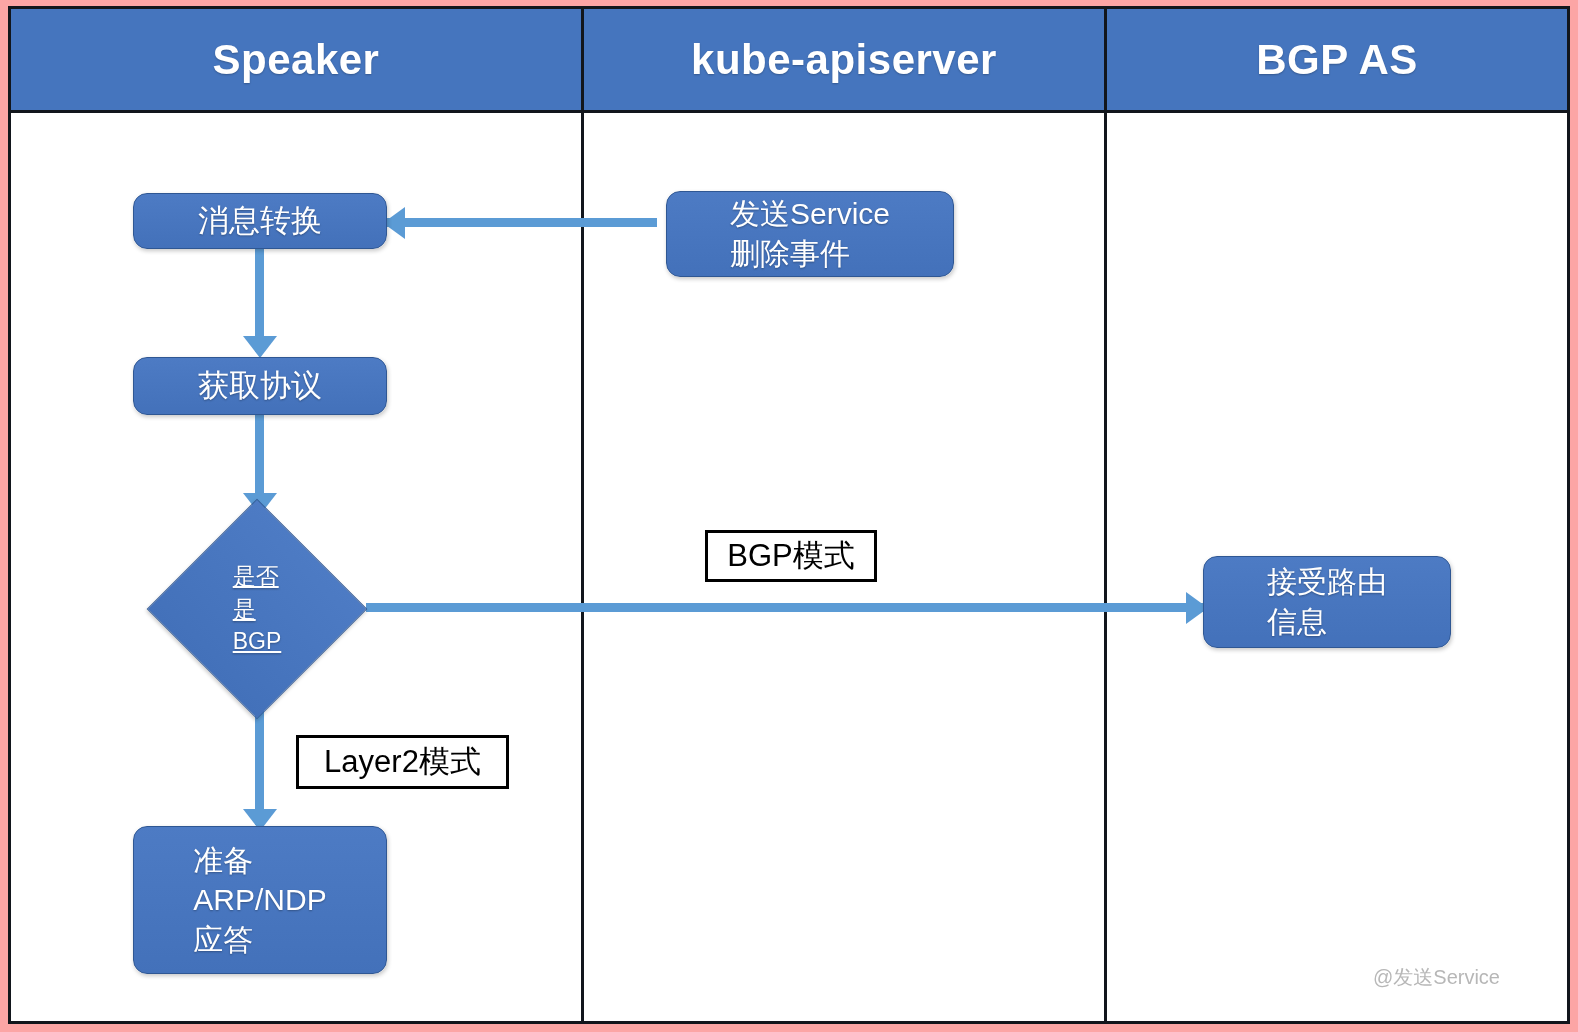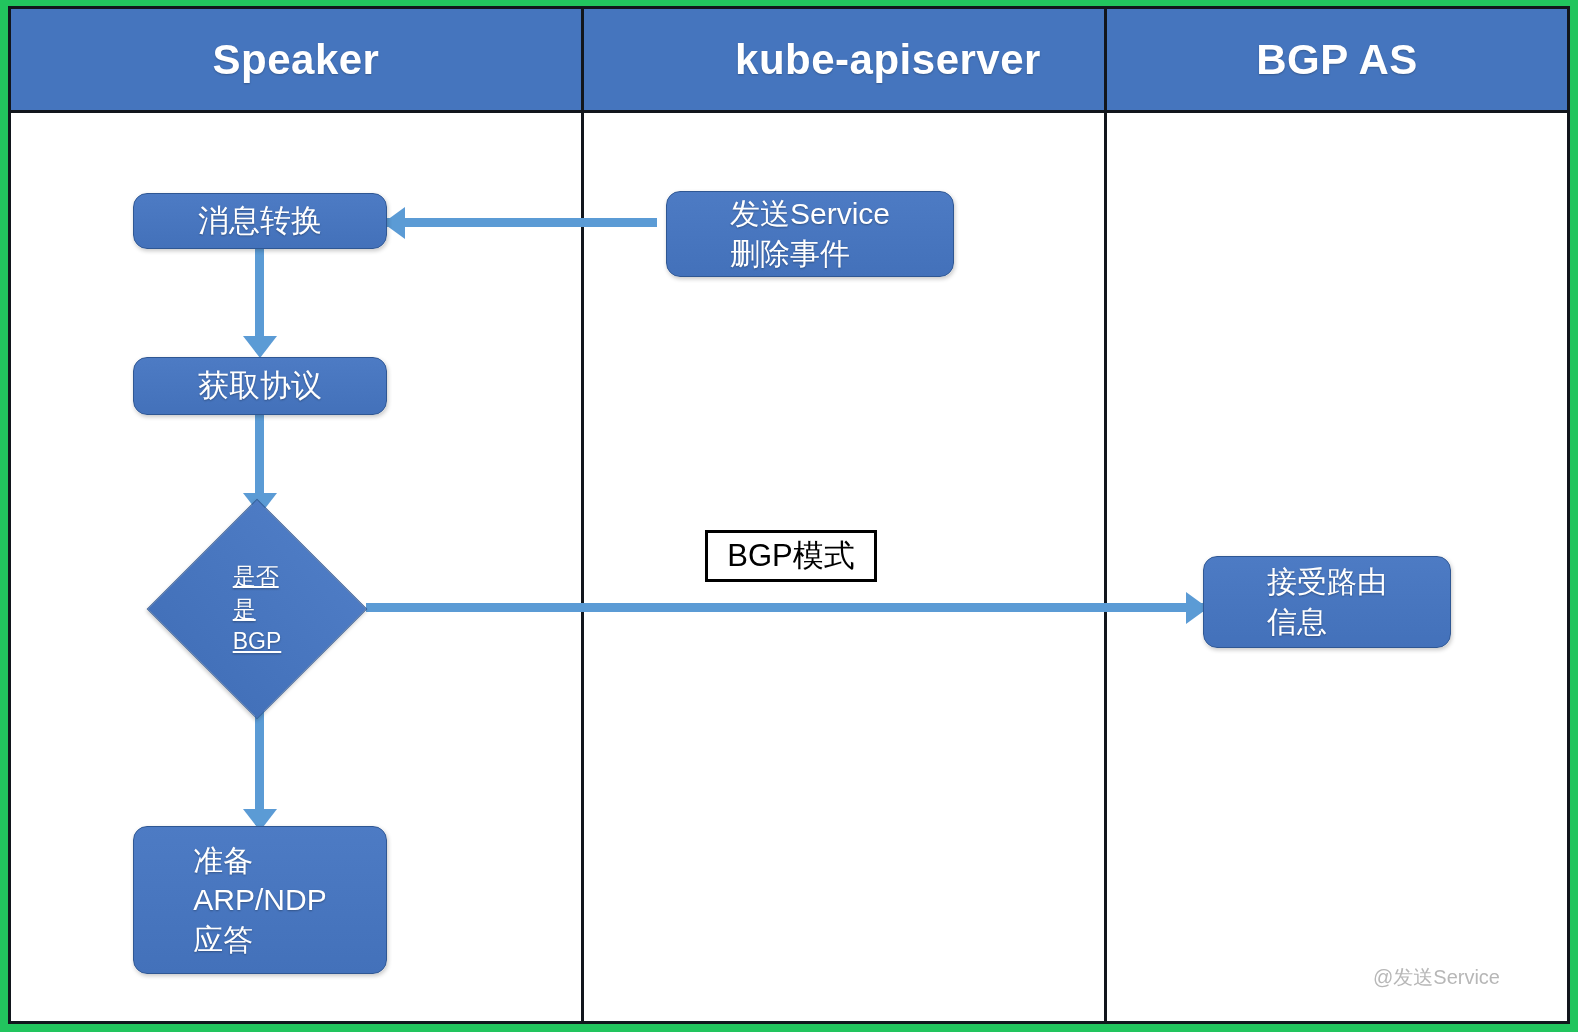--- a/index.html
+++ b/index.html
@@ -7,21 +7,21 @@
     padding: 0;
     background: #ffffff;
   }
   body {
     font-family: "Liberation Sans", "DejaVu Sans", sans-serif;
   }
   #canvas {
     position: relative;
     width: 1578px;
     height: 1032px;
-    background: #22c55e;
+    background: #fca5a5;
     overflow: hidden;
   }
 
   
   .frame {
     position: absolute;
     left: 8px;
     top: 6px;
     width: 1562px;
     height: 1018px;
@@ -177,21 +177,21 @@
 </head>
 <body>
 
 <div id="canvas">
   <div class="frame">
 
     <div class="header-row">
       <div class="header-cell" style="left:0; width:570px;">
         <span>Speaker</span>
       </div>
-      <div class="header-cell" style="left:573px; width:520px;padding-left:44px;">
+      <div class="header-cell" style="left:573px; width:520px;">
         <span>kube-apiserver</span>
       </div>
       <div class="header-cell" style="left:1096px; width:460px;">
         <span>BGP AS</span>
       </div>
     </div>
 
     <div class="lane-divider" style="left:570px;"></div>
     <div class="lane-divider" style="left:1093px;"></div>
 
@@ -226,17 +226,18 @@
 
     <div class="node" style="left:122px; top:817px; width:254px; height:148px; font-size:30px;">准备
 ARP/NDP
 应答</div>
 
     <div class="node" style="left:1192px; top:547px; width:248px; height:92px; font-size:30px;">接受路由
 信息</div>
 
     <div class="edge-label" style="left:694px; top:521px; width:172px; height:52px;">BGP模式</div>
 
+    <div class="edge-label" style="left:285px; top:726px; width:213px; height:54px;">Layer2模式</div>
 
     <div class="watermark" style="left:1362px; top:955px;">@发送Service</div>
 
   </div>
 </div>
 
 </body></html>

